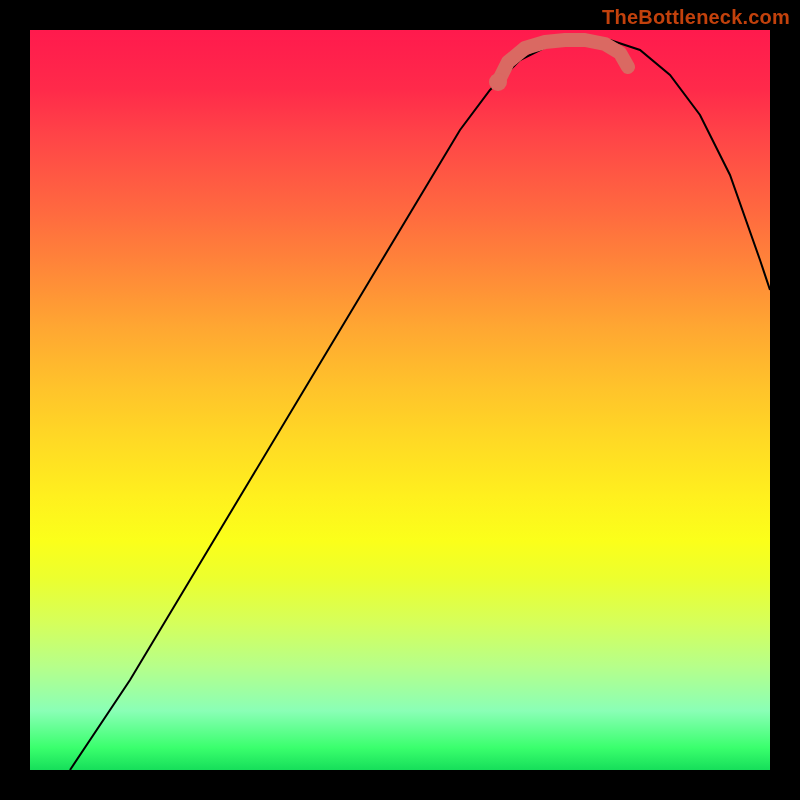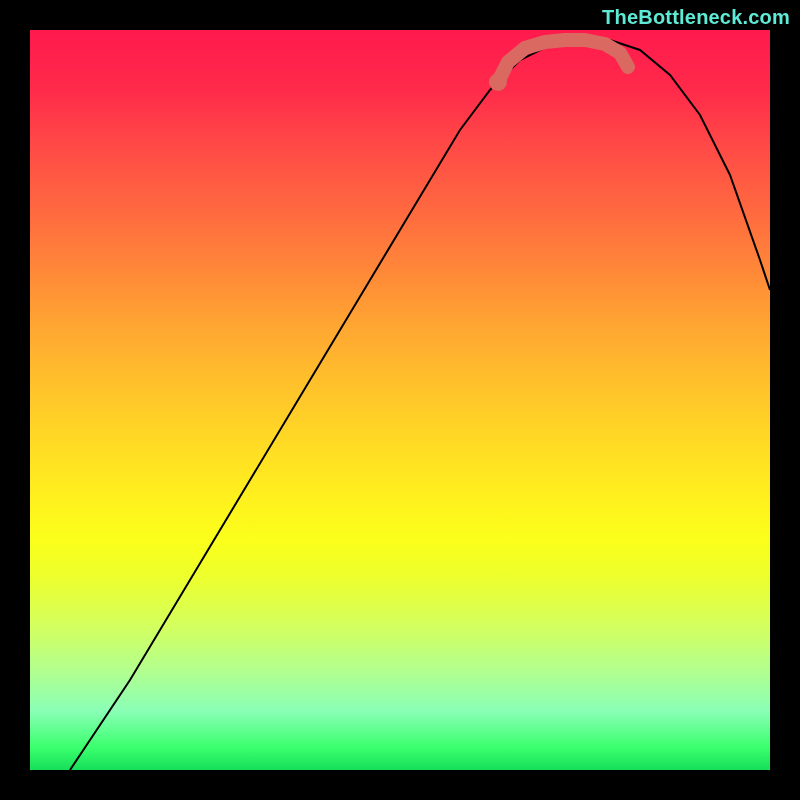--- a/index.html
+++ b/index.html
@@ -14,21 +14,21 @@
   .outer-frame {
     width: 800px;
     height: 800px;
     background: #000;
     position: relative;
   }
   .watermark {
     position: absolute;
     top: 6px;
     right: 10px;
-    color: #5eead4;
+    color: #c2410c;
     font-size: 20px;
     font-weight: 600;
     letter-spacing: 0.2px;
     z-index: 10;
   }
   .plot-area {
     position: absolute;
     left: 30px;
     top: 30px;
     width: 740px;

